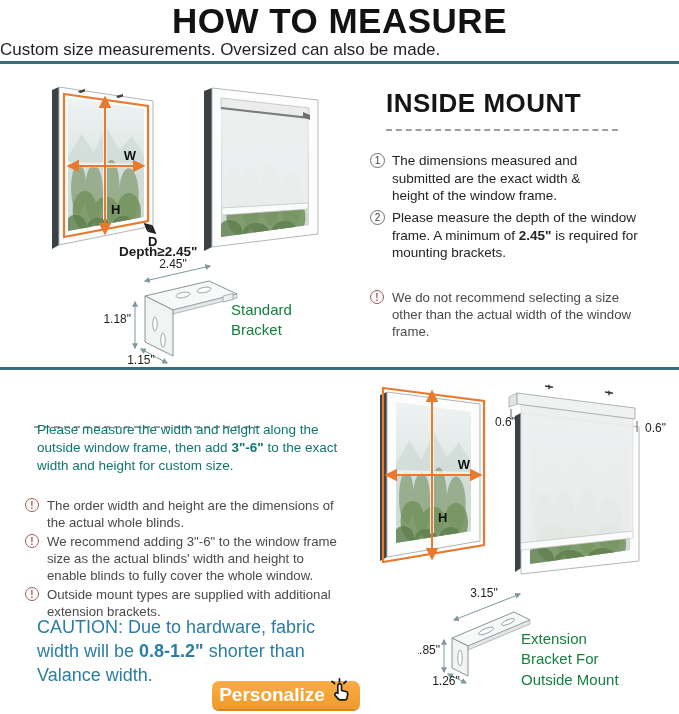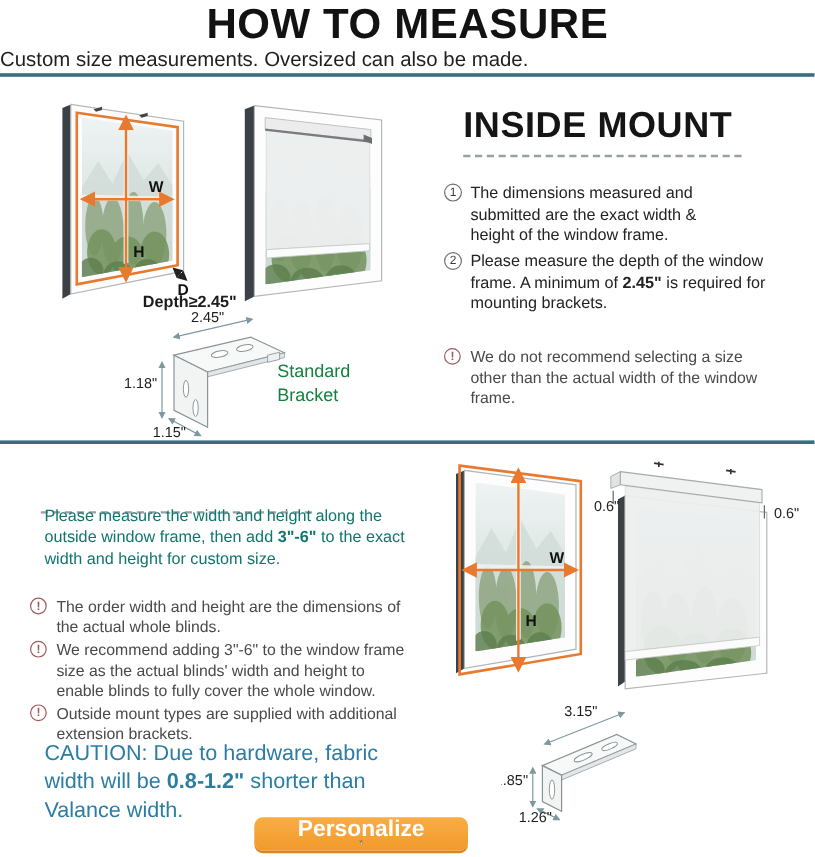--- a/index.html
+++ b/index.html
@@ -10,21 +10,21 @@
   .title { position:absolute; top:1px; left:0; width:100%; text-align:center;
            font-size:35px; font-weight:bold; color:#121212; letter-spacing:.5px; }
   .subtitle { position:absolute; top:40px; left:0; width:100%; 
               font-size:17px; color:#1f1f1f; }
   .divider { position:absolute; left:0; width:679px; height:3px; background:#376f80; }
   .divider.top { top:61px; }
   .divider.mid { top:367px; }
 
   
   .sec-head { position:absolute; font-weight:bold; color:#151515; }
-  .inside-head { left:386px; top:88px; font-size:30px; letter-spacing:.5px; }
+  .inside-head { left:386px; top:88px; font-size:26px; letter-spacing:.5px; }
   .outside-head { left:33px; top:392px; font-size:28px; letter-spacing:.5px; }
   .dashline { position:absolute; border-top:2px dashed #9aa0a2; height:0; }
   .dash-in { left:386px; top:129px; width:232px; }
   .dash-out { left:34px; top:426px; width:226px; }
 
   
   .step { position:absolute; display:flex; gap:7px; font-size:13.5px; line-height:1.3; color:#232323; }
   .numcircle { flex:0 0 auto; width:15px; height:15px; border:1px solid #707070; border-radius:50%;
                font-size:10px; line-height:14px; text-align:center; color:#3c3c3c; margin-top:1px; }
   .warnrow { position:absolute; display:flex; gap:8px; font-size:13.2px; line-height:1.3; color:#4a4a4a; }
@@ -36,24 +36,24 @@
   .caution { position:absolute; left:37px; top:616px; width:304px; font-size:18px; line-height:1.32;
              color:#2b7da3; }
 
   
   .depth-note { position:absolute; left:119px; top:244px; font-size:13.5px; font-weight:600; color:#1c1c1c; }
   .bracket-name { position:absolute; font-size:15px; line-height:1.35; color:#15803d; }
   .std-bracket-name { left:231px; top:300px; width:80px; }
   .ext-bracket-name { left:521px; top:629px; width:106px; }
 
   
-  .personalize { position:absolute; left:212px; top:681px; width:178px; height:28px;
+  .personalize { position:absolute; left:212px; top:681px; width:148px; height:28px;
                  background:linear-gradient(#f9ad45,#f09a2b); border:none; border-radius:7px;
                  box-shadow:0 2px 0 #d9861e; display:flex; align-items:center; justify-content:center;
-                 gap:2px; cursor:pointer;flex-direction:column; }
+                 gap:2px; cursor:pointer; }
   .personalize span { color:#fff; font-size:19px; font-weight:bold; font-family:"Liberation Sans",sans-serif; }
   .personalize svg { transform:translateY(-5px); }
 
   svg text { font-family:"Liberation Sans",sans-serif; }
   .dimtxt { font-size:12px; fill:#1e1e1e; }
   .measlbl { font-size:13px; font-weight:bold; fill:#111; }
   .illus { position:absolute; }
 </style>
 </head>
 <body>
@@ -255,20 +255,21 @@
     <ellipse cx="90" cy="40" rx="7" ry="2.2" transform="rotate(-23 90 40)" fill="#fff" stroke="#8a9396" stroke-width="0.8"></ellipse>
     <polygon points="34,56 50,64 50,94 34,86" fill="#f2f4f4" stroke="#8a9396" stroke-width="1"></polygon>
     <ellipse cx="42" cy="76" rx="2.2" ry="8" fill="#fff" stroke="#8a9396" stroke-width="0.8"></ellipse>
     <line x1="36" y1="38" x2="102" y2="12" stroke="#7f98a0" stroke-width="1" marker-start="url(#gArr)" marker-end="url(#gArr)"></line>
     <text class="dimtxt" x="66" y="15" text-anchor="middle">3.15"</text>
     <line x1="26" y1="58" x2="26" y2="90" stroke="#7f98a0" stroke-width="1" marker-start="url(#gArr)" marker-end="url(#gArr)"></line>
     <text class="dimtxt" x="22" y="72" text-anchor="end">1.85"</text>
     <line x1="30" y1="92" x2="48" y2="101" stroke="#7f98a0" stroke-width="1" marker-start="url(#gArr)" marker-end="url(#gArr)"></line>
     <text class="dimtxt" x="28" y="103" text-anchor="middle">1.26"</text>
   </svg>
+  <div class="bracket-name ext-bracket-name">Extension Bracket For Outside Mount</div>
 
   <button class="personalize">
     <span>Personalize</span>
     <svg width="26" height="26" viewBox="0 0 24 24">
       <path d="M7 6 L4.6 4 M11.5 4.6 V1.8 M15.5 6 L17.6 4" stroke="#161616" stroke-width="1.6" stroke-linecap="round" fill="none"></path>
       <path d="M10 14 V8 a1.7 1.7 0 0 1 3.4 0 v4.4 l4 1 c1.2 .3 1.9 1.2 1.7 2.4 l-.6 3.4 c-.2 1.1 -1.1 1.9 -2.2 1.9 h-4 c-.8 0 -1.5 -.3 -2 -.9 l-2.6 -3 c-.8 -.9 -.5 -2 .4 -2.5 .7 -.4 1.5 -.2 2 .4 z" fill="#fff" stroke="#161616" stroke-width="1.5" stroke-linejoin="round"></path>
     </svg>
   </button>
 
 </div>

